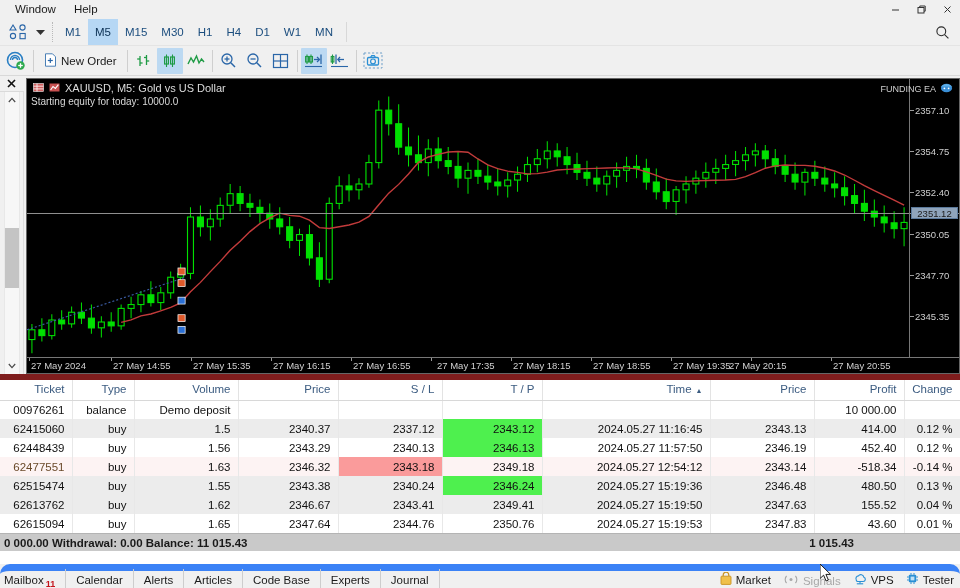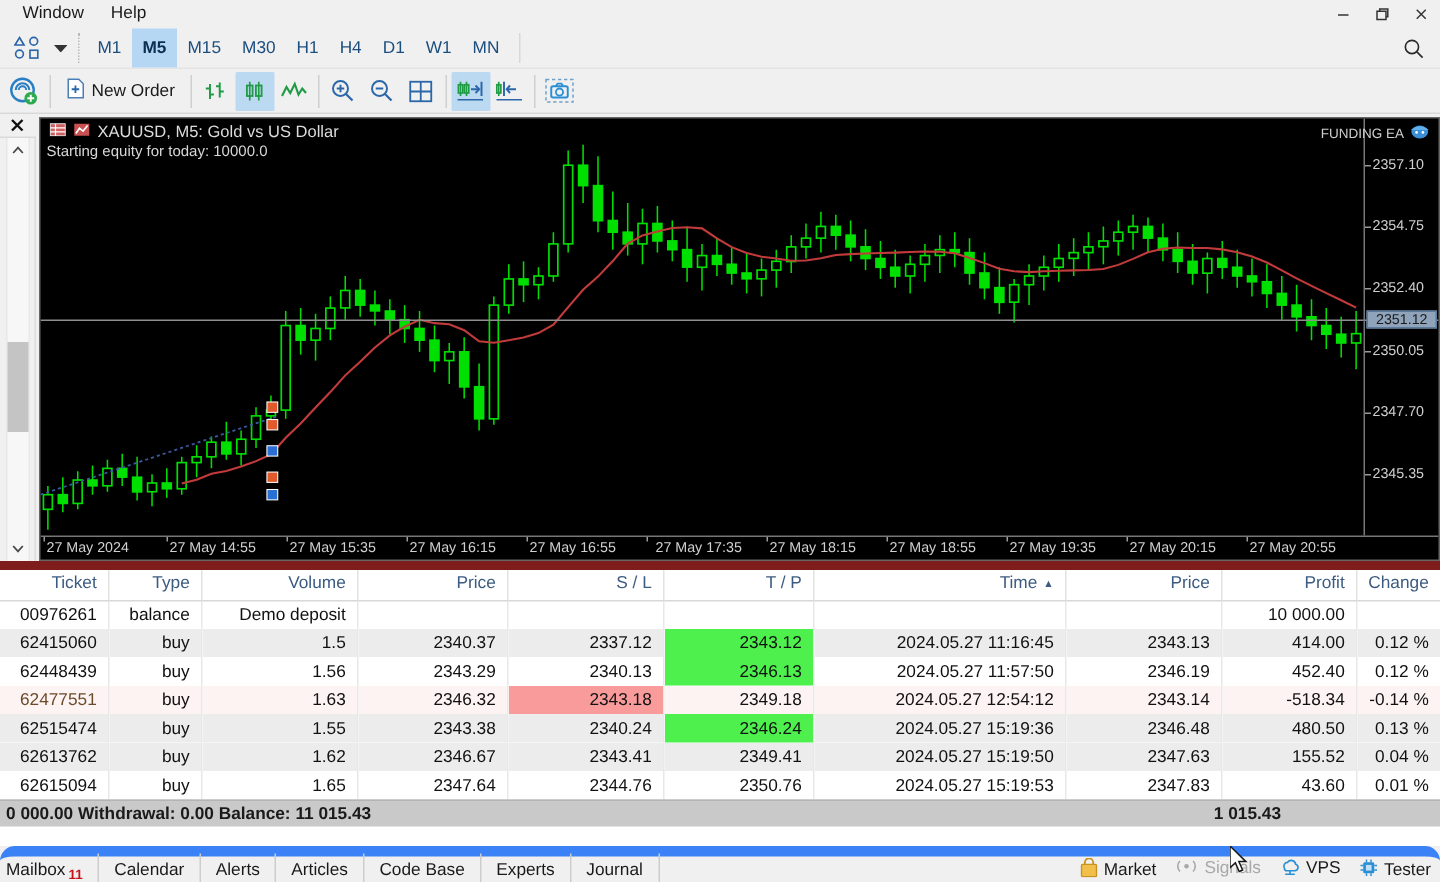--- a/index.html
+++ b/index.html
@@ -86,21 +86,21 @@
     font-size: 11.5px;
     color: #1b4d7e;
     padding: 0 7px;
     height: 26px;
     line-height: 26px;
     cursor: default;
   }
   .tf-tab.active {
     background: #b6d7f4;
     color: #0a2f52;
-    font-weight: bold;
+    font-weight: normal;
   }
   .tf-endsep {
     width: 1px; height: 20px;
     border-left: 1px solid #d8d8d8;
     margin-left: 6px;
   }
   .search-icon-wrap {
     position: absolute;
     right: 10px; top: 0;
     height: 28px;
@@ -386,21 +386,21 @@
     color: #c4141b;
     font-size: 9px;
     font-weight: bold;
     vertical-align: sub;
     margin-left: 2px;
   }
   .bottom-right {
     position: absolute;
     right: 6px;
     display: flex;
-    align-items: flex-start;
+    align-items: flex-end;
     gap: 12px;
     font-size: 11.5px;
     color: #1a1a1a;
   }
   .br-item { display: flex; align-items: center; gap: 4px; cursor: default; }
   .br-item.dim { color: #a8a8a8; }
   .cursor-arrow {
     position: absolute;
     left: 820px; top: 564px;
     z-index: 50;
@@ -868,21 +868,21 @@
         <div class="ta-label" style="left:326px">27 May 16:55</div>
         <div class="ta-tick" style="left:404px"></div>
         <div class="ta-label" style="left:410px">27 May 17:35</div>
         <div class="ta-tick" style="left:484px"></div>
         <div class="ta-label" style="left:486px">27 May 18:15</div>
         <div class="ta-tick" style="left:564px"></div>
         <div class="ta-label" style="left:566px">27 May 18:55</div>
         <div class="ta-tick" style="left:644px"></div>
         <div class="ta-label" style="left:646px">27 May 19:35</div>
         <div class="ta-tick" style="left:724px"></div>
-        <div class="ta-label" style="left:726px">27 May 20:15</div>
+        <div class="ta-label" style="left:702px">27 May 20:15</div>
         <div class="ta-tick" style="left:804px"></div>
         <div class="ta-label" style="left:806px">27 May 20:55</div>
       </div>
     </div>
   </div>
 
   <div class="tablewrap">
     <table class="trades">
       <colgroup>
         <col style="width:72px">

